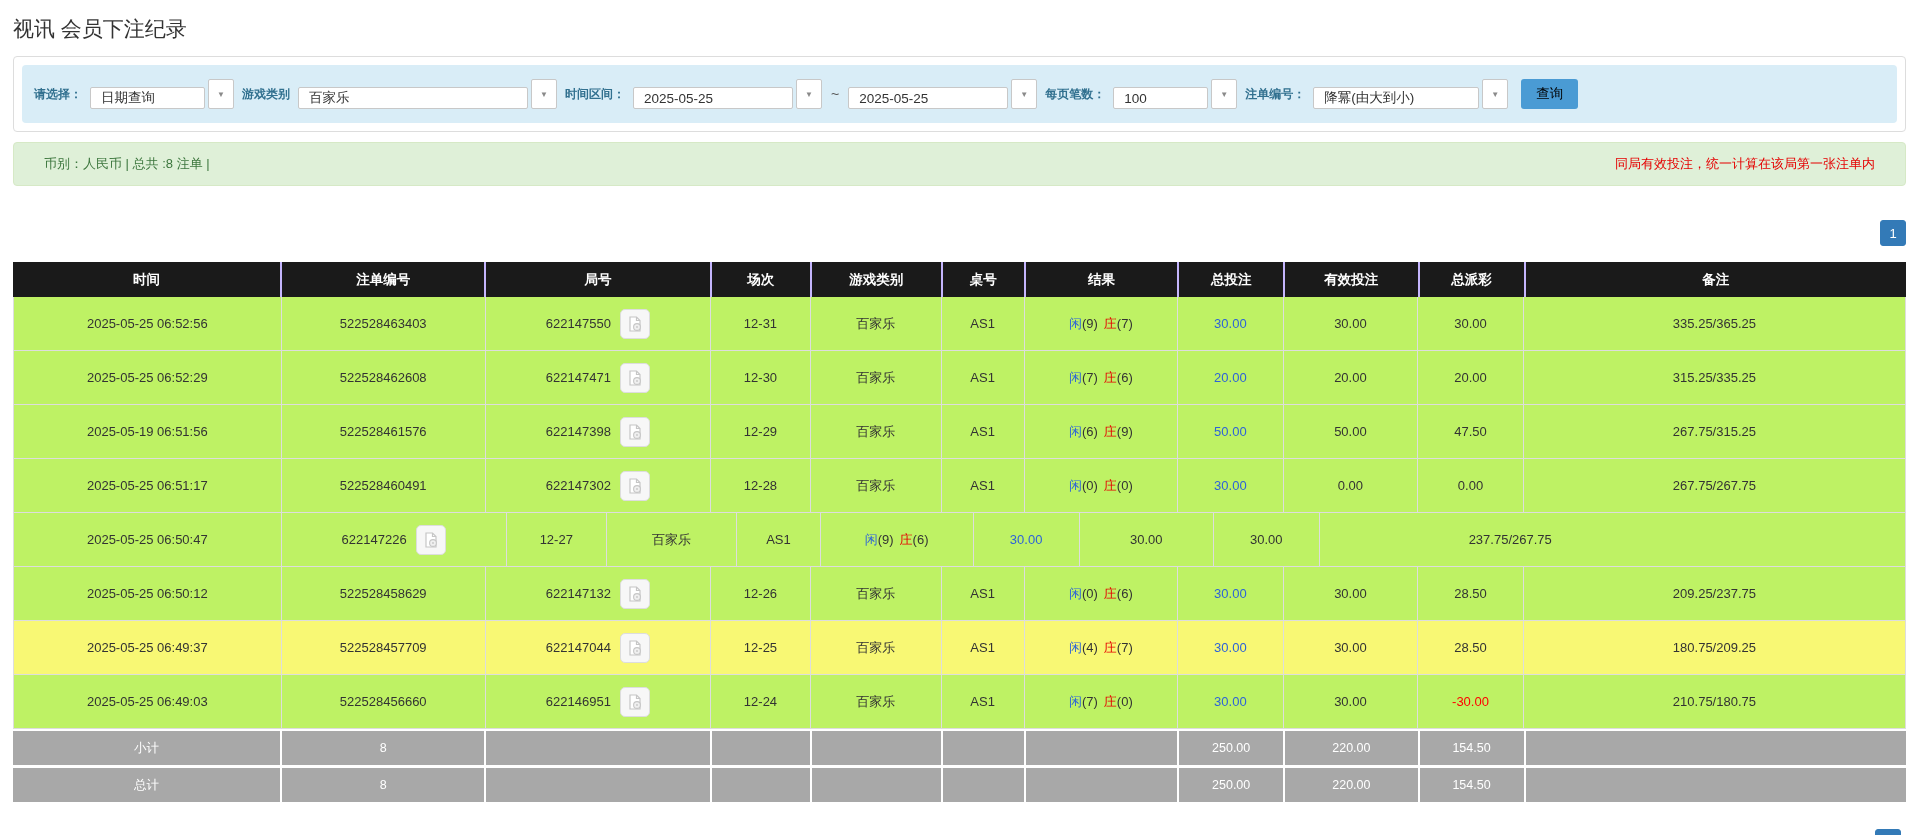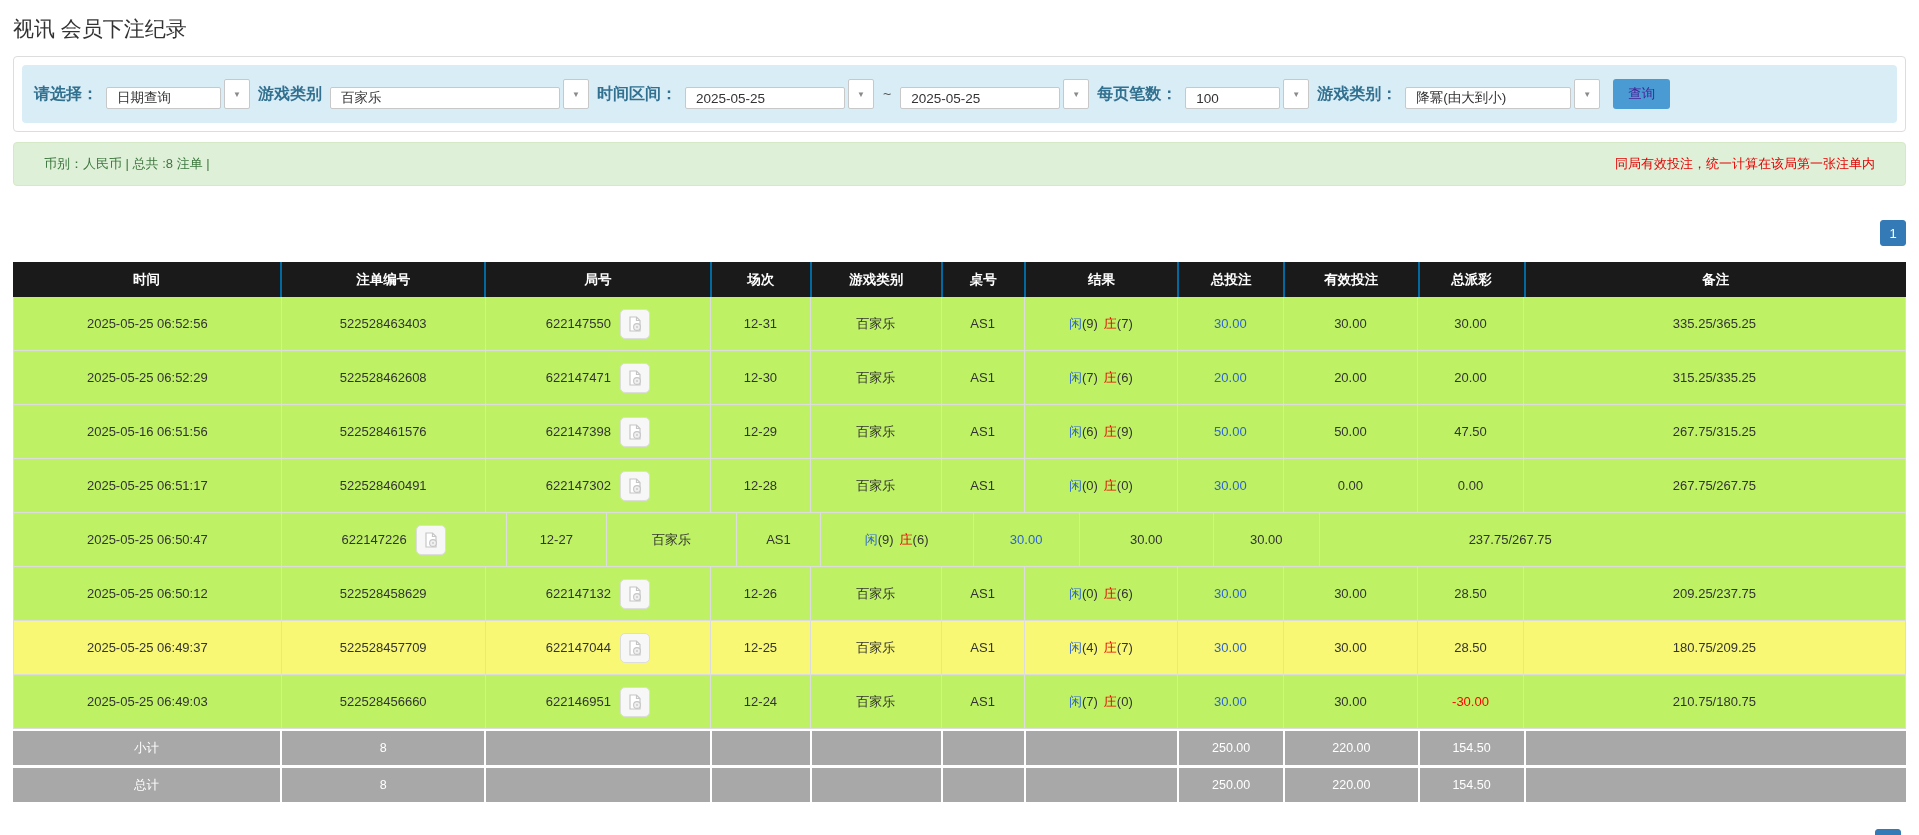--- a/index.html
+++ b/index.html
@@ -7,29 +7,29 @@
     font-family: "Liberation Sans", "DejaVu Sans", sans-serif; position: relative; }
   .page { padding: 0 13px; }
 
   
   .title { font-size: 21px; color: #333; font-weight: 400; margin: 15px 0 13px; }
 
   
   .filter-panel { border: 1px solid #ddd; border-radius: 4px; padding: 8px; background: #fff; }
   .filter-bar { background: #d9edf7; border-radius: 4px; padding: 14px 12px;
     display: flex; align-items: center; gap: 8px; }
-  .f-label { color: #31708f; font-weight: bold; font-size: 16px; white-space: nowrap; }
+  .f-label { color: #31708f; font-weight: bold; font-size: 12px; white-space: nowrap; }
   .sel { display: flex; align-items: stretch; height: 30px; cursor: pointer; }
   .sel-value { background: #fff; border: 1px solid #c8c8c8; border-radius: 2px;
     display: flex; align-items: center; padding: 0 10px; font-size: 13.5px; color: #333; margin-top: 8px; }
   .sel-arrow { background: #fff; border: 1px solid #c8c8c8; border-radius: 2px; width: 26px;
     margin-left: 3px; display: flex; align-items: center; justify-content: center;
     color: #8a8a8a; font-size: 8px; }
   .tilde { color: #555; font-size: 14px; padding: 0 1px; }
-  .btn-search { background: #4a9bd4; color: #4c1d95; border: none; border-radius: 3px;
+  .btn-search { background: #4a9bd4; color: #000000; border: none; border-radius: 3px;
     height: 30px; padding: 0 15px; font-size: 13.5px; margin-left: 5px; cursor: pointer; }
 
   .w-query  .sel-value { width: 115px; }
   .w-game   .sel-value { width: 230px; }
   .w-date   .sel-value { width: 160px; }
   .w-pp     .sel-value { width: 95px; }
   .w-sort   .sel-value { width: 166px; }
 
   
   .alert-success { margin-top: 10px; background: #dff0d8; border: 1px solid #d6e9c6;
@@ -49,21 +49,21 @@
   .btable { width: 100%; }
   .t-row { display: flex; width: 100%; }
   .cell { display: flex; align-items: center; justify-content: center;
     font-size: 13px; color: #333; }
   .c0 { width: 14.1%; } .c1 { width: 10.8%; } .c2 { width: 11.9%; } .c3 { width: 5.3%; }
   .c4 { width: 6.9%; }  .c5 { width: 4.4%; }  .c6 { width: 8.1%; }  .c7 { width: 5.6%; }
   .c8 { width: 7.1%; }  .c9 { width: 5.6%; }  .c10 { width: 20.2%; }
 
   .t-row.head .cell { background: #1a1a1a; color: #fff; font-weight: bold;
     height: 35px; font-size: 13.5px; }
-  .t-row.head .cell + .cell { border-left: 2px solid #0369a1; }
+  .t-row.head .cell + .cell { border-left: 2px solid #c4b5fd; }
 
   .t-row.data { border-left: 1px solid #ddd; border-right: 1px solid #ddd;
     border-bottom: 1px solid #ddd; background: #bef264; }
   .t-row.data .cell { height: 53px; }
   .t-row.data .cell + .cell { border-left: 1px solid #ddd; }
   .t-row.data.hl { background: #f8f874; }
 
   .res-player { color: #2d63d8; }
   .res-banker { color: #e50000; margin-left: 6px; }
   .res-score { color: #333; }
@@ -109,21 +109,21 @@
         <span class="sel-value">2025-05-25</span>
         <span class="sel-arrow">▼</span>
       </span>
 
       <span class="f-label">每页笔数：</span>
       <span class="sel w-pp">
         <span class="sel-value">100</span>
         <span class="sel-arrow">▼</span>
       </span>
 
-      <span class="f-label">游戏类别：</span>
+      <span class="f-label">注单编号：</span>
       <span class="sel w-sort">
         <span class="sel-value">降冪(由大到小)</span>
         <span class="sel-arrow">▼</span>
       </span>
 
       <button class="btn-search">查询</button>
     </div>
   </div>
 
   <div class="alert-success">
@@ -211,21 +211,21 @@
       <a class="bet-link">20.00</a>
     </div>
     <div class="cell c8">20.00</div>
     <div class="cell c9">
       <span class="payout-val">20.00</span>
     </div>
     <div class="cell c10">315.25/335.25</div>
   </div>
 
   <div class="t-row data">
-    <div class="cell c0">2025-05-16 06:51:56</div>
+    <div class="cell c0">2025-05-19 06:51:56</div>
     <div class="cell c1">522528461576</div>
     <div class="cell c2">
       <span>622147398</span>
       <button class="video-btn">
         <svg width="18" height="18" viewBox="0 0 18 18">
           <path d="M4 2 h6.5 l3.5 3.5 V16 H4 Z" fill="#ffffff" stroke="#c6c6c6" stroke-width="1.2"></path>
           <path d="M10.5 2 v3.5 H14" fill="none" stroke="#c6c6c6" stroke-width="1.2"></path>
           <circle cx="11" cy="12" r="3.4" fill="#f0f0f0" stroke="#c6c6c6" stroke-width="1.1"></circle>
           <circle cx="11" cy="12" r="0.9" fill="#c6c6c6"></circle>
         </svg>

